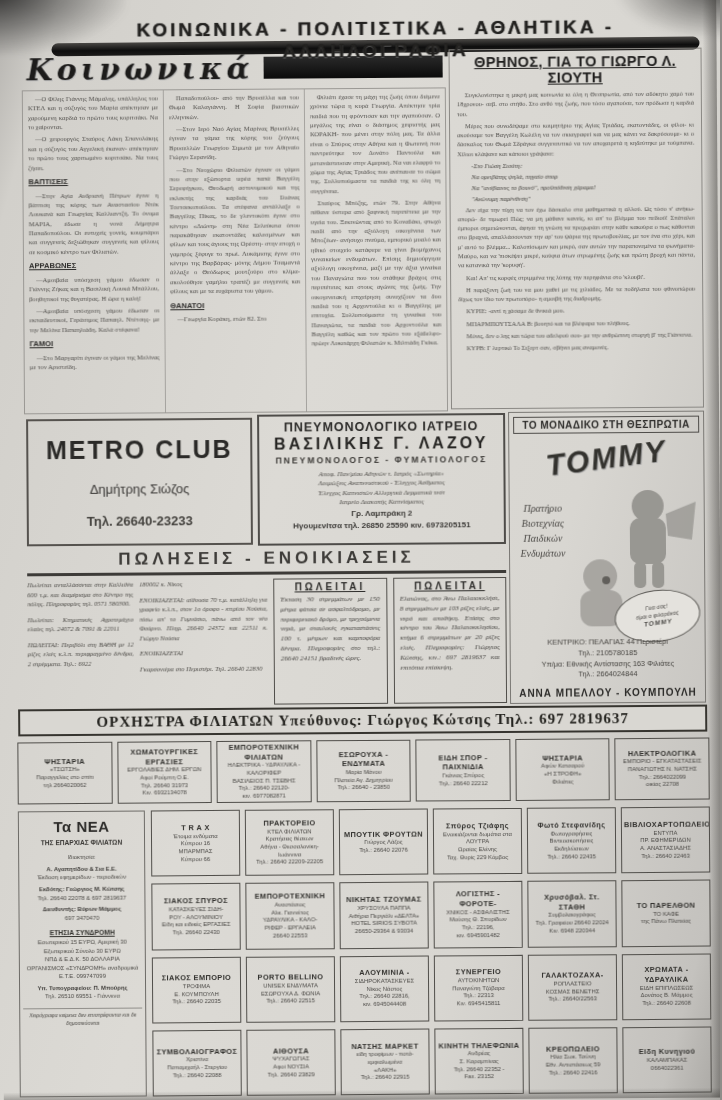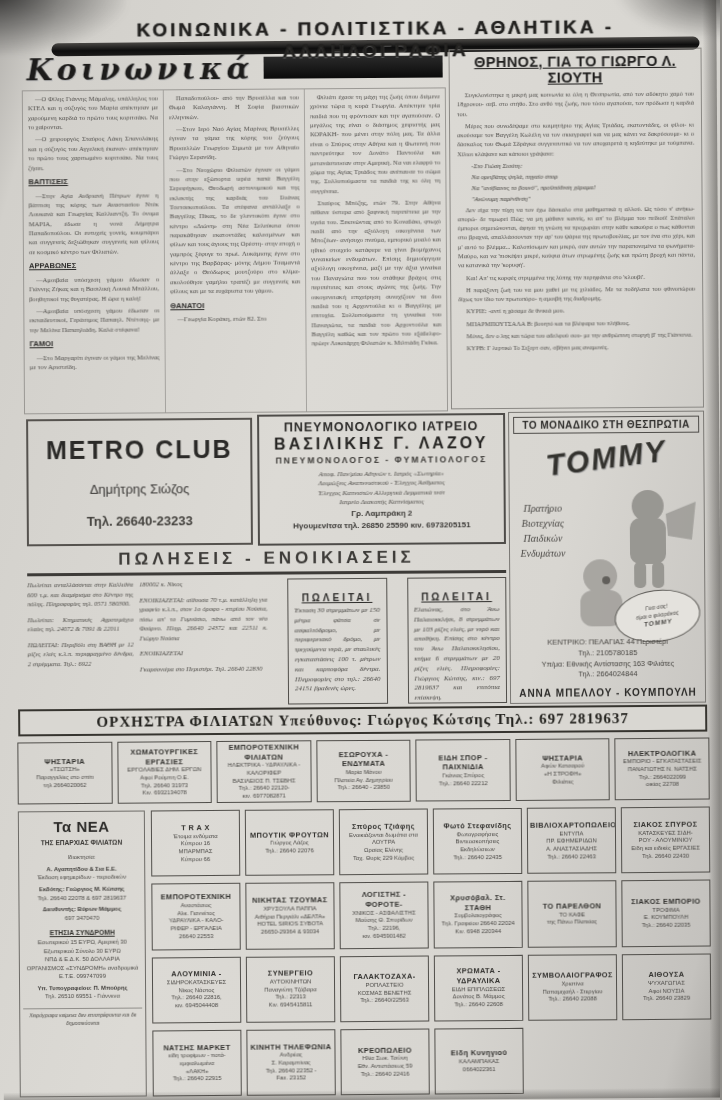--- a/index.html
+++ b/index.html
@@ -83,21 +83,21 @@
   
   .sales-head{position:absolute;left:27px;top:548px;width:479px;height:23px;text-align:center;
     font-size:17px;font-weight:800;letter-spacing:4px;color:#3d3b38;border-bottom:3px solid #3d3b38;
     filter:blur(.25px);}
   .sales{position:absolute;left:27px;top:578px;width:479px;height:126px;display:flex;gap:6px;
     font-family:"Liberation Serif",serif;filter:blur(.25px);}
   .scol{font-size:6.6px;line-height:1.45;color:#4c4a46;text-align:justify;}
   .scol .p{margin:0 0 6px 0;font-style:italic;}
   .scol1{width:106px;}
   .scol2{width:128px;}
-  .dbox{flex:1;border:1.5px solid #504e4a;padding:13px 6px;box-sizing:border-box;margin-left:14px;}
+  .dbox{flex:1;border:1.5px solid #504e4a;padding:2px 6px;box-sizing:border-box;}
   .box-title{text-align:center;font-family:"Liberation Sans",sans-serif;font-weight:800;font-size:10px;
     letter-spacing:3px;text-decoration:underline;color:#2e2d2b;margin-bottom:3px;}
   .box-body{font-style:italic;font-size:7px;line-height:1.4;color:#474542;text-align:justify;}
 
   
   .orch{position:absolute;left:17px;top:707px;width:689px;height:27px;border:2.5px solid #36342ف;
     border:2.5px solid #36342f;background:#d9d7d2;display:flex;align-items:center;justify-content:center;
     font-family:"Liberation Serif",serif;font-weight:bold;font-size:15px;letter-spacing:1px;color:#24231f;
     box-sizing:border-box;filter:blur(.2px);}
 
@@ -349,20 +349,28 @@
       <div class="grid">
 
       <div class="adbox">
             <div class="ln ln0">T R A X</div>
             <div class="ln">Έτοιμα ενδύματα</div>
             <div class="ln">Κύπρου 16</div>
             <div class="ln">ΜΠΑΡΜΠΑΣ</div>
             <div class="ln">Κύπρου 66</div>
           </div>
           <div class="adbox">
+            <div class="ln ln0">ΠΡΑΚΤΟΡΕΙΟ</div>
+            <div class="ln">ΚΤΕΛ ΦΙΛΙΑΤΩΝ</div>
+            <div class="ln">Κρατήσεις θέσεων</div>
+            <div class="ln">Αθήνα - Θεσσαλονίκη-</div>
+            <div class="ln">Ιωάννινα</div>
+            <div class="ln">Τηλ.: 26640 22209-22205</div>
+          </div>
+          <div class="adbox">
             <div class="ln ln0">ΜΠΟΥΤΙΚ ΦΡΟΥΤΩΝ</div>
             <div class="ln">Γιώργος Λάζος</div>
             <div class="ln">Τηλ.: 26640 22076</div>
           </div>
           <div class="adbox">
             <div class="ln ln0">Σπύρος Τζιάφης</div>
             <div class="ln">Ενοικιάζονται δωμάτια στα</div>
             <div class="ln">ΛΟΥΤΡΑ</div>
             <div class="ln">Ωραίας Ελένης</div>
             <div class="ln">Ταχ. Θυρίς 229 Κόμβος</div>
@@ -421,20 +429,26 @@
             <div class="ln">ΤΟ ΚΑΦΕ</div>
             <div class="ln">της Πάνω Πλατείας</div>
           </div>
           <div class="adbox">
             <div class="ln ln0">ΣΙΑΚΟΣ ΕΜΠΟΡΙΟ</div>
             <div class="ln">ΤΡΟΦΙΜΑ</div>
             <div class="ln">Ε. ΚΟΥΜΠΟΥΛΗ</div>
             <div class="ln">Τηλ.: 26640 22035</div>
           </div>
           <div class="adbox">
+            <div class="ln ln0">PORTO BELLINO</div>
+            <div class="ln">UNISEX ΕΝΔΥΜΑΤΑ</div>
+            <div class="ln">ΕΣΩΡΟΥΧΑ Δ. ΦΩΝΙΑ</div>
+            <div class="ln">Τηλ.: 26640 22515</div>
+          </div>
+          <div class="adbox">
             <div class="ln ln0">ΑΛΟΥΜΙΝΙΑ -</div>
             <div class="ln">ΣΙΔΗΡΟΚΑΤΑΣΚΕΥΕΣ</div>
             <div class="ln">Νίκος Νάστος</div>
             <div class="ln">Τηλ.: 26640 22816,</div>
             <div class="ln">κιν. 6945044408</div>
           </div>
           <div class="adbox">
             <div class="ln ln0">ΣΥΝΕΡΓΕΙΟ</div>
             <div class="ln">ΑΥΤΟΚΙΝΗΤΩΝ</div>
             <div class="ln">Παναγιώτη Τζόβαρα</div>

